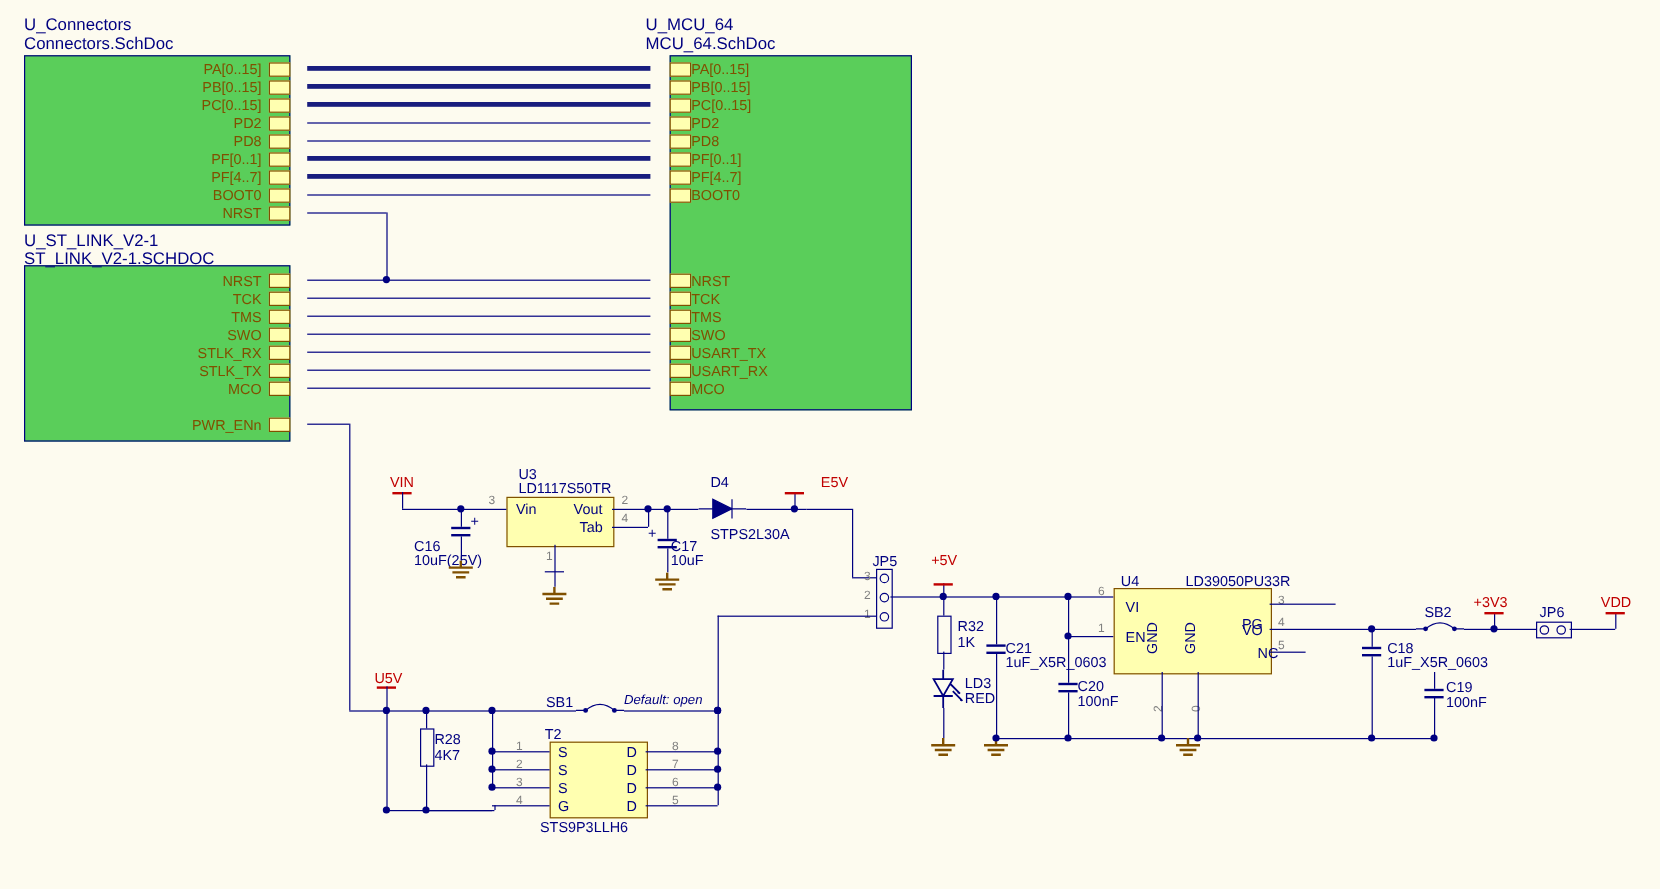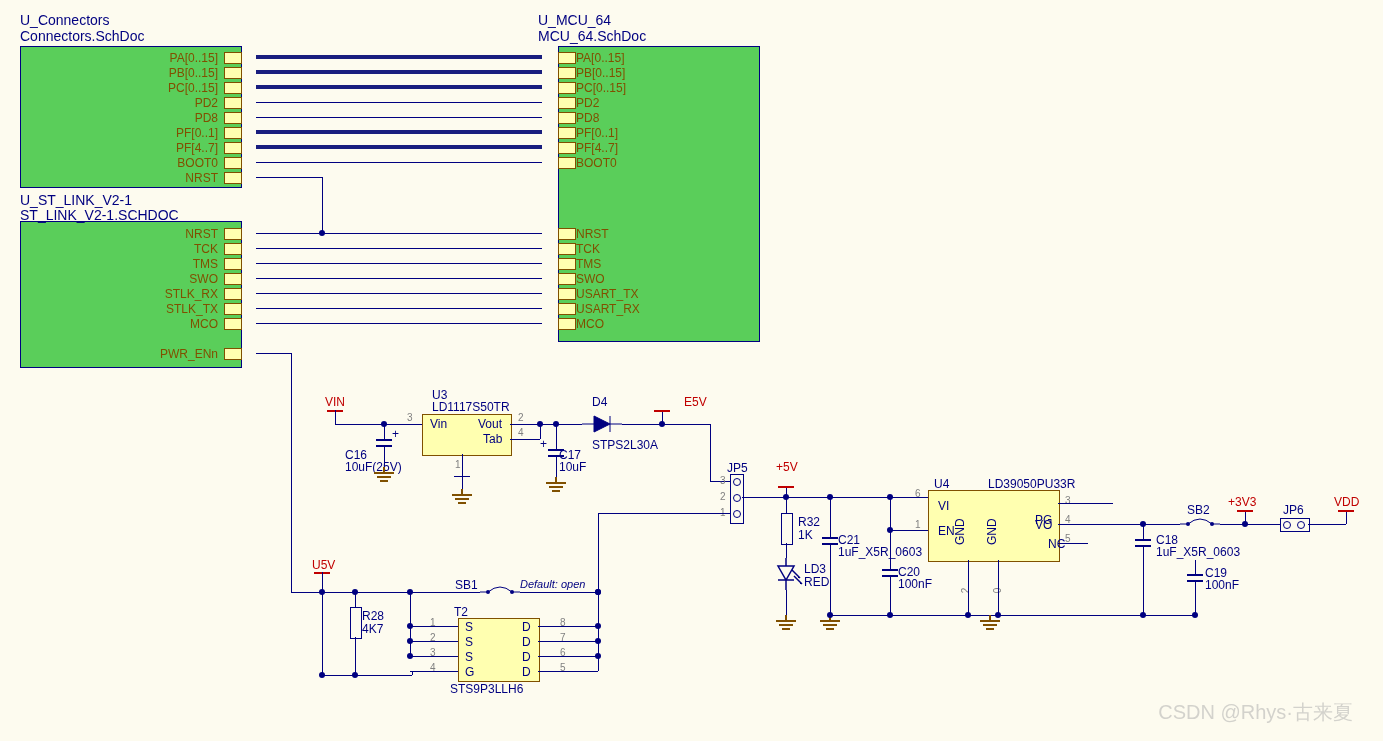--- a/index.html
+++ b/index.html
@@ -398,14 +398,13 @@
 
 <div class="wire" style="left:538px;top:626px;width:60px"></div>
 <div class="wire" style="left:538px;top:641px;width:60px"></div>
 <div class="wire" style="left:538px;top:656px;width:60px"></div>
 <div class="wire" style="left:538px;top:671px;width:60px"></div>
 <div class="wireV" style="left:598px;top:592px;height:79px"></div>
 <div class="node" style="left:598px;top:626px"></div>
 <div class="node" style="left:598px;top:641px"></div>
 <div class="node" style="left:598px;top:656px"></div>
 
-<div class="watermark">CSDN @Rhys·古来夏</div>
 </div>
 
 </body></html>

